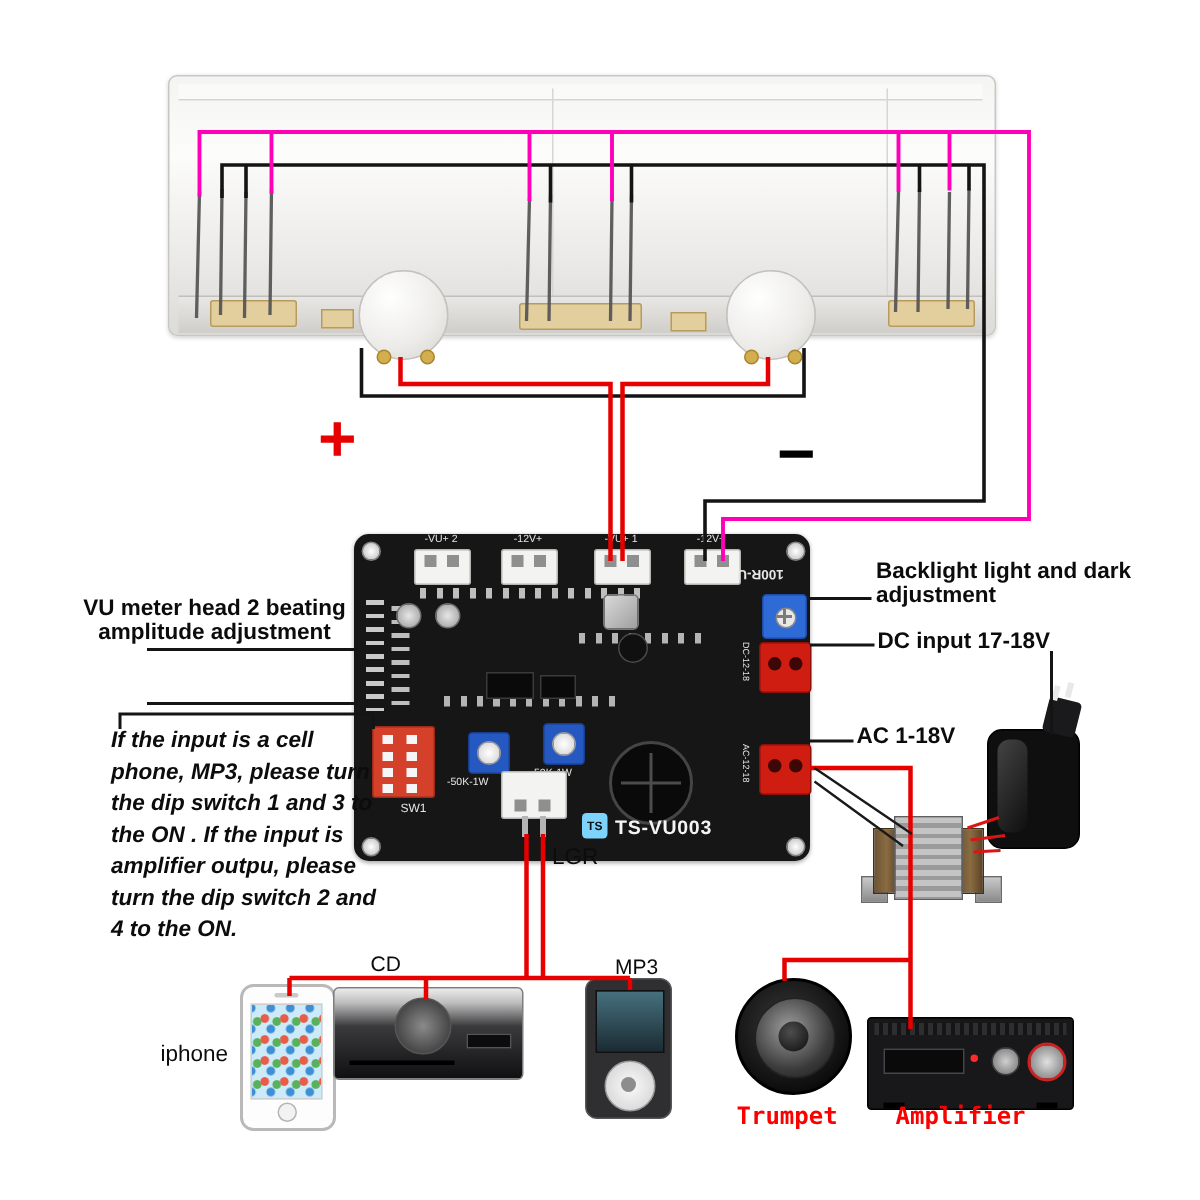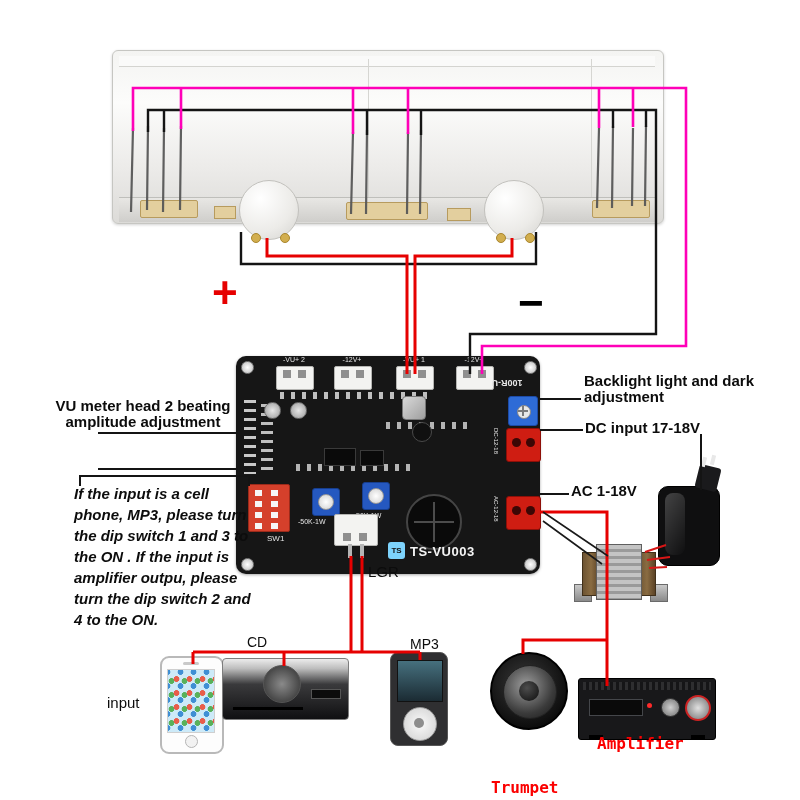--- a/index.html
+++ b/index.html
@@ -138,21 +138,21 @@
     <div class="abs" style="left:124px;top:188px;width:4px;height:14px;background:#b5b5b5;"></div>
   </div>
 
   <div class="abs" style="left:160px;top:656px;width:60px;height:94px;background:#fdfdfd;border:2px solid #b9b9b9;border-radius:9px;">
     <div class="abs" style="left:21px;top:4px;width:16px;height:3px;background:#c9c9c9;border-radius:2px;"></div>
     <div class="abs" style="left:5px;top:11px;width:46px;height:62px;border:1px solid #cfcfcf;background-color:#cdeaf8;
                 background-image:radial-gradient(circle,#e85d4a 2.6px,rgba(0,0,0,0) 3.2px),radial-gradient(circle,#3f8fd4 2.6px,rgba(0,0,0,0) 3.2px),radial-gradient(circle,#58b15b 2.6px,rgba(0,0,0,0) 3.2px);
                 background-size:13px 14px,13px 14px,13px 14px;background-position:2px 2px,6px 9px,10px 4px;"></div>
     <div class="abs" style="left:23px;top:77px;width:11px;height:11px;border-radius:50%;border:1px solid #b5b5b5;background:#f2f2f2;"></div>
   </div>
-  <div class="txt" style="left:107px;top:694px;font-size:15px;font-weight:400;">input</div>
+  <div class="txt" style="left:107px;top:694px;font-size:15px;font-weight:400;">iphone</div>
 
   <div class="txt" style="left:247px;top:634px;font-size:14px;font-weight:400;text-align:center;">CD</div>
   <div class="abs" style="left:222px;top:658px;width:125px;height:60px;border-radius:4px;border:1px solid #7d7d7d;overflow:hidden;
               background:linear-gradient(180deg,#ececec 0%,#bdbdbd 16%,#3a3a3c 42%,#101012 100%);">
     <div class="abs" style="left:40px;top:6px;width:36px;height:36px;border-radius:50%;background:radial-gradient(#8a8a8a,#2a2a2a);border:1px solid #555;"></div>
     <div class="abs" style="left:88px;top:30px;width:28px;height:8px;background:#0c0c0c;border:1px solid #555;"></div>
     <div class="abs" style="left:10px;top:48px;width:70px;height:3px;background:#000;"></div>
   </div>
 
   <div class="txt" style="left:410px;top:636px;font-size:14px;font-weight:400;">MP3</div>
@@ -161,21 +161,21 @@
     <div class="abs" style="left:12px;top:54px;width:32px;height:32px;border-radius:50%;background:radial-gradient(#fafafa,#cfcfcf);border:1px solid #9a9a9a;"></div>
     <div class="abs" style="left:23px;top:65px;width:10px;height:10px;border-radius:50%;background:#8d8d8d;"></div>
   </div>
 
   <div class="abs" style="left:490px;top:652px;width:74px;height:74px;border-radius:50%;
               background:radial-gradient(circle at 45% 40%,#3a3a3a,#0b0b0b 75%);border:2px solid #000;">
     <div class="abs" style="left:11px;top:11px;width:52px;height:52px;border-radius:50%;
                 background:radial-gradient(circle at 42% 38%,#9d9d9d,#3b3b3b 62%,#161616);border:1px solid #222;"></div>
     <div class="abs" style="left:27px;top:27px;width:20px;height:20px;border-radius:50%;background:radial-gradient(circle at 40% 35%,#4d4d4d,#0d0d0d);"></div>
   </div>
-  <div class="txt" style="left:491px;top:734px;font-size:16px;color:#fb0000;font-family:'DejaVu Sans Mono',monospace;margin-top:44px;">Trumpet</div>
+  <div class="txt" style="left:491px;top:734px;font-size:16px;color:#fb0000;font-family:'DejaVu Sans Mono',monospace;">Trumpet</div>
 
   <div class="abs" style="left:578px;top:678px;width:136px;height:60px;background:#18181a;border:1px solid #000;border-radius:3px;">
     <div class="abs" style="left:4px;top:3px;width:128px;height:8px;background:repeating-linear-gradient(90deg,#2e2e30 0 3px,#151517 3px 6px);"></div>
     <div class="abs" style="left:10px;top:20px;width:52px;height:15px;background:#0a0a0a;border:1px solid #44464a;"></div>
     <div class="abs" style="left:68px;top:24px;width:5px;height:5px;border-radius:50%;background:#ff2a2a;"></div>
     <div class="abs" style="left:82px;top:19px;width:17px;height:17px;border-radius:50%;background:radial-gradient(#cfcfcf,#6f6f6f);border:1px solid #3a3a3a;"></div>
     <div class="abs" style="left:106px;top:16px;width:22px;height:22px;border-radius:50%;background:radial-gradient(#e0e0e0,#707070);border:2px solid #c22;"></div>
     <div class="abs" style="left:10px;top:56px;width:14px;height:4px;background:#000;"></div>
     <div class="abs" style="left:112px;top:56px;width:14px;height:4px;background:#000;"></div>
   </div>

